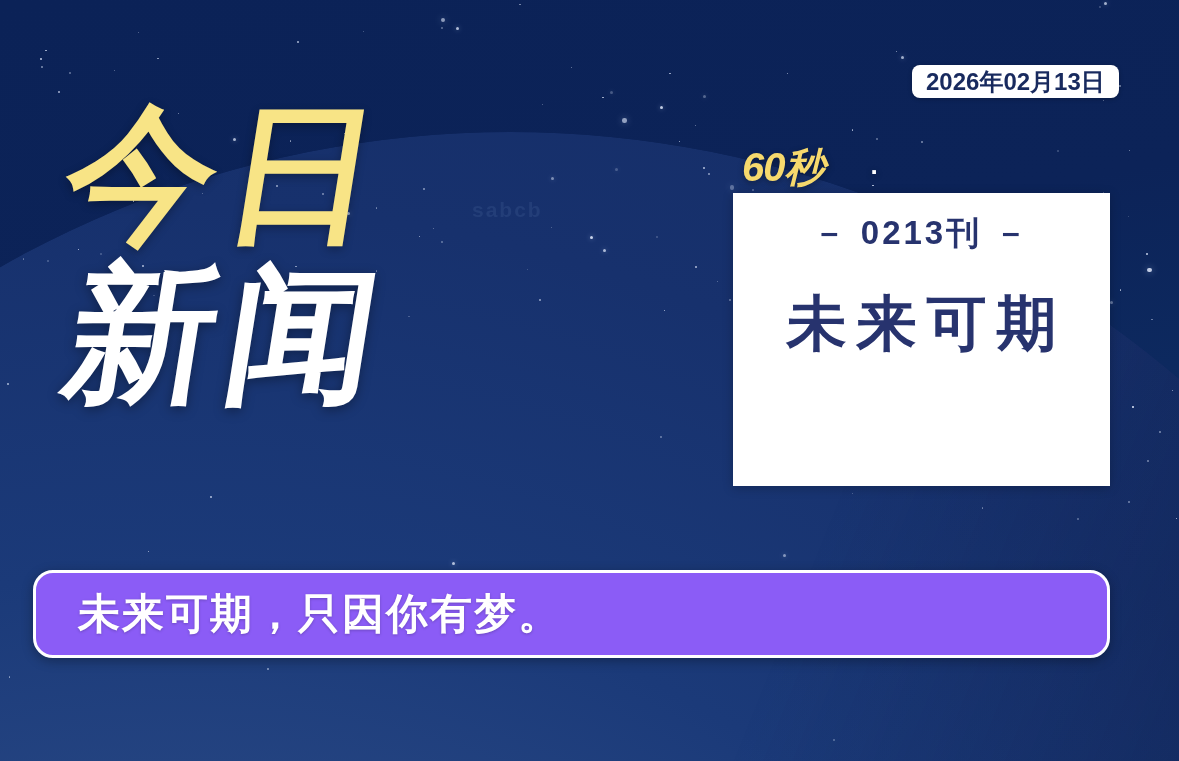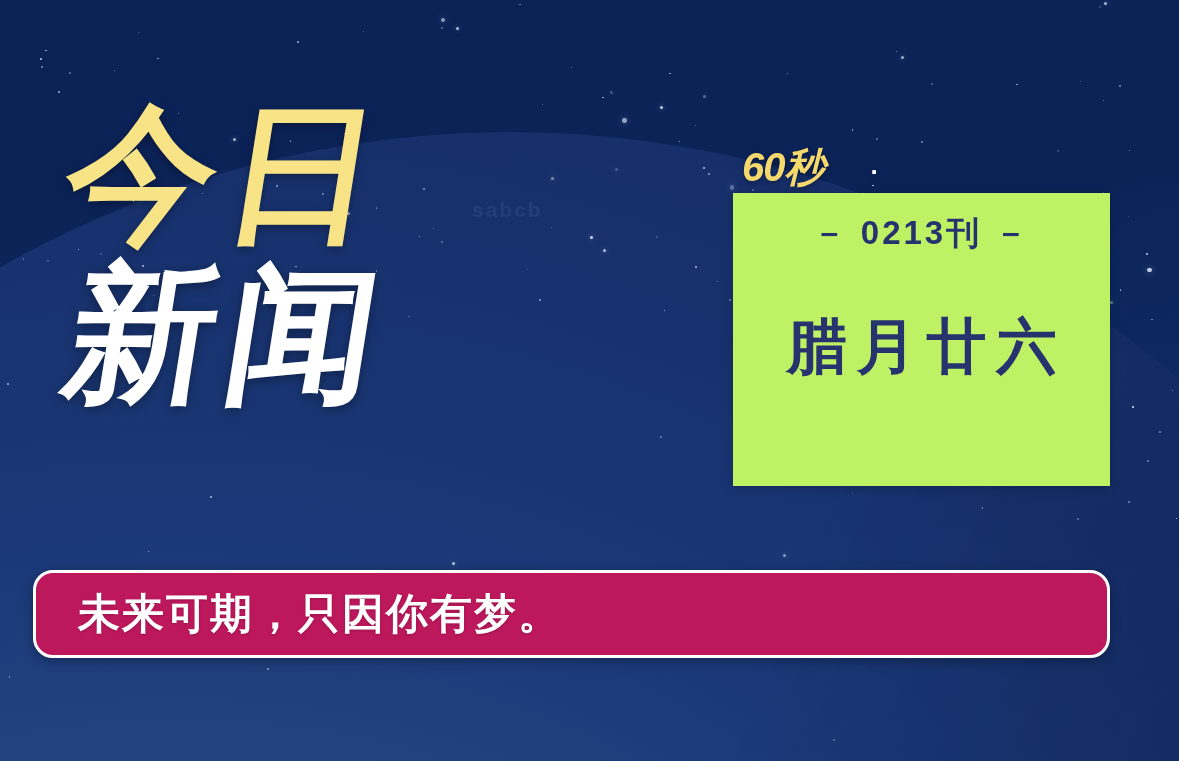--- a/index.html
+++ b/index.html
@@ -220,29 +220,28 @@
     letter-spacing: 1px;
   }
 
   
   .date-card {
     position: absolute;
     left: 733px;
     top: 193px;
     width: 377px;
     height: 293px;
-    background: #bef264;
+    background: #ffffff;
     display: flex;
     flex-direction: column;
     align-items: center;
     justify-content: flex-start;
     padding-top: 18px;
     box-sizing: border-box;
     box-shadow: 0 2px 10px rgba(0,0,0,0.22);
-    gap: 23px;
   }
   .card-issue {
     color: #27336e;
     font-size: 33px;
     font-weight: 700;
     letter-spacing: 3px;
     white-space: nowrap;
     margin-bottom: 6px;
   }
   .card-weekday {
@@ -265,21 +264,21 @@
   }
 
   
   .banner {
     position: absolute;
     left: 33px;
     top: 570px;
     width: 1077px;
     height: 88px;
     box-sizing: border-box;
-    background: #be185d;
+    background: #8b5cf6;
     border: 3px solid #ffffff;
     border-radius: 20px;
     display: flex;
     align-items: center;
     box-shadow: 0 3px 12px rgba(0,0,0,0.30);
   }
   .banner-text {
     color: #ffffff;
     font-size: 42px;
     font-weight: 700;
@@ -442,28 +441,29 @@
       <div class="star" style="left: 663.9px; top: 310px; width: 1.3px; height: 1.3px; opacity: 0.8;"></div>
     </div>
 
   <div class="watermark">sabcb</div>
 
   <div class="title-block">
     <div class="title-line l1">今日</div>
     <div class="title-line l2">新闻</div>
   </div>
 
+  <div class="date-badge">2026年02月13日</div>
 
   <div class="tagline">
     <span class="sec">60秒</span>
     <span class="sep">·</span>
   </div>
 
   <div class="date-card">
     <div class="card-issue">－ 0213刊 －</div>
-    <div class="card-lunar">腊月廿六</div>
+    <div class="card-lunar">未来可期</div>
   </div>
 
   <div class="banner">
     <div class="banner-text">未来可期，只因你有梦。</div>
   </div>
 
 </div>
 
 </body></html>

